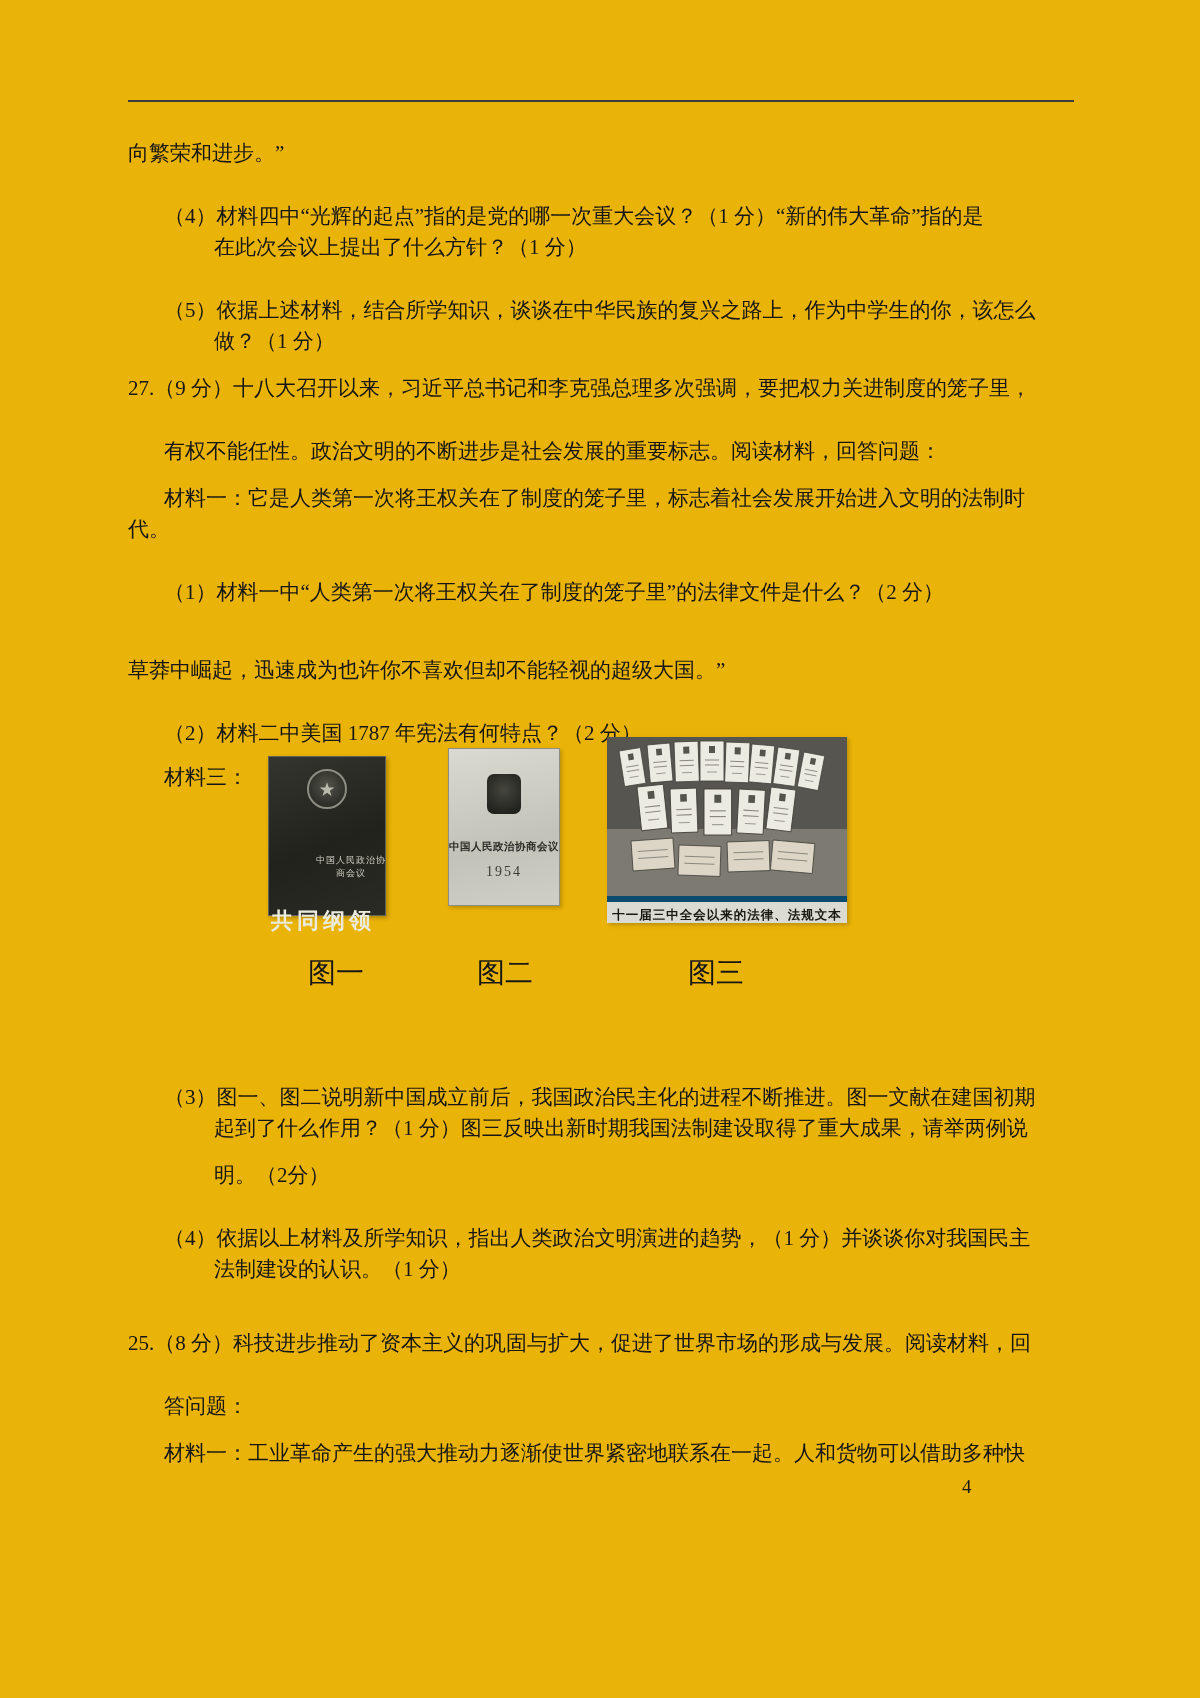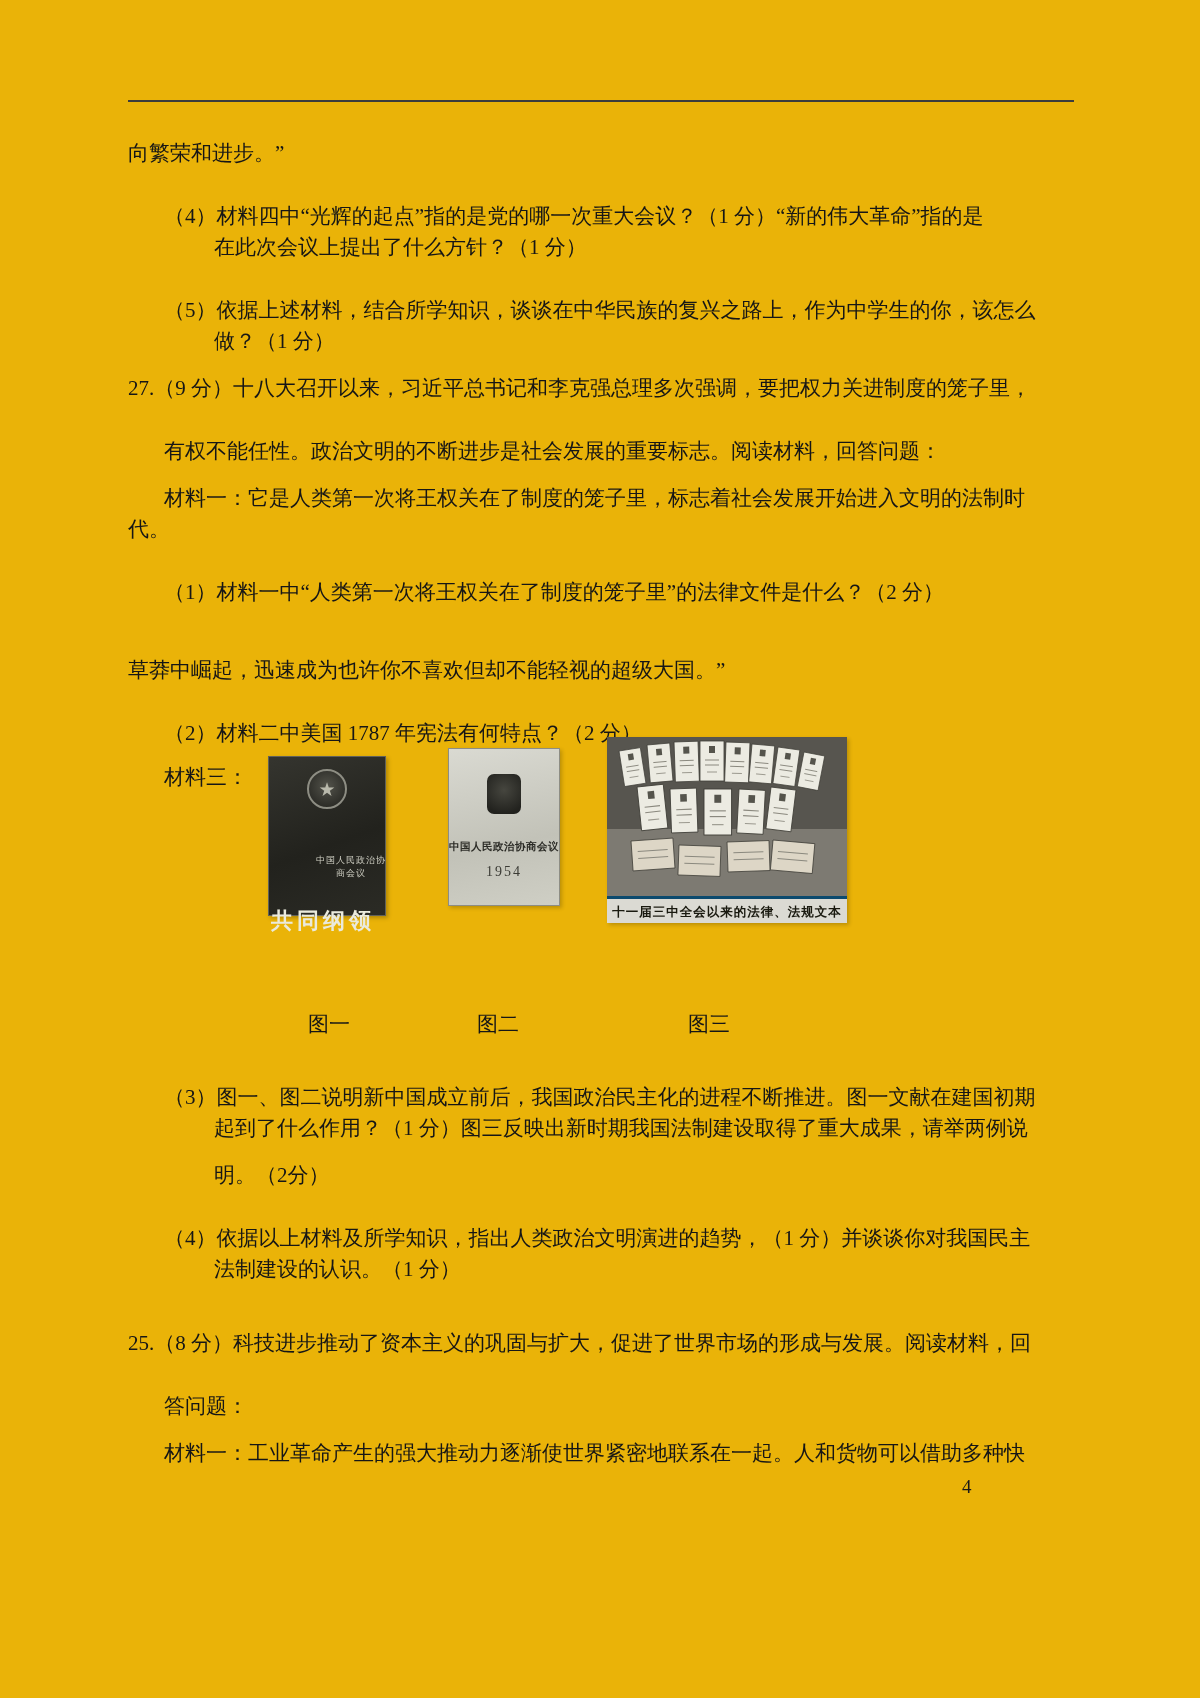--- a/index.html
+++ b/index.html
@@ -64,28 +64,28 @@
     font-size:10.5px; font-weight:bold; color:#2b2b26; letter-spacing:.5px;
   }
   .fig2-year {
     position:absolute; left:0; right:0; top:116px; text-align:center;
     font-size:14px; color:#3b3b35; letter-spacing:2px;
   }
 
   #fig3 { left:607px; top:737px; width:240px; height:186px; box-shadow:2px 2px 4px rgba(0,0,0,.2); }
   .fig3-caption {
     position:absolute; left:0; bottom:0; width:240px; height:27px;
-    background:#dbdad3; border-top:3px solid #0c4a6e;
+    background:#dbdad3; border-top:6px solid #0c4a6e;
     text-align:center; font-size:12.5px; font-weight:bold; color:#19190f;
     line-height:27px; letter-spacing:1px;
   }
 
   .fig-label {
-    position:absolute; top:1010px;
-    font-size:21px; color:#161616; white-space:nowrap;
+    position:absolute; top:954px;
+    font-size:28px; color:#161616; white-space:nowrap;
   }
   #lab1 { left:308px; }
   #lab2 { left:477px; }
   #lab3 { left:688px; }
 
   .page-number {
     position:absolute; left:962px; top:1476px;
     font-size:19px; color:#1a1a1a;
   }
 </style>

